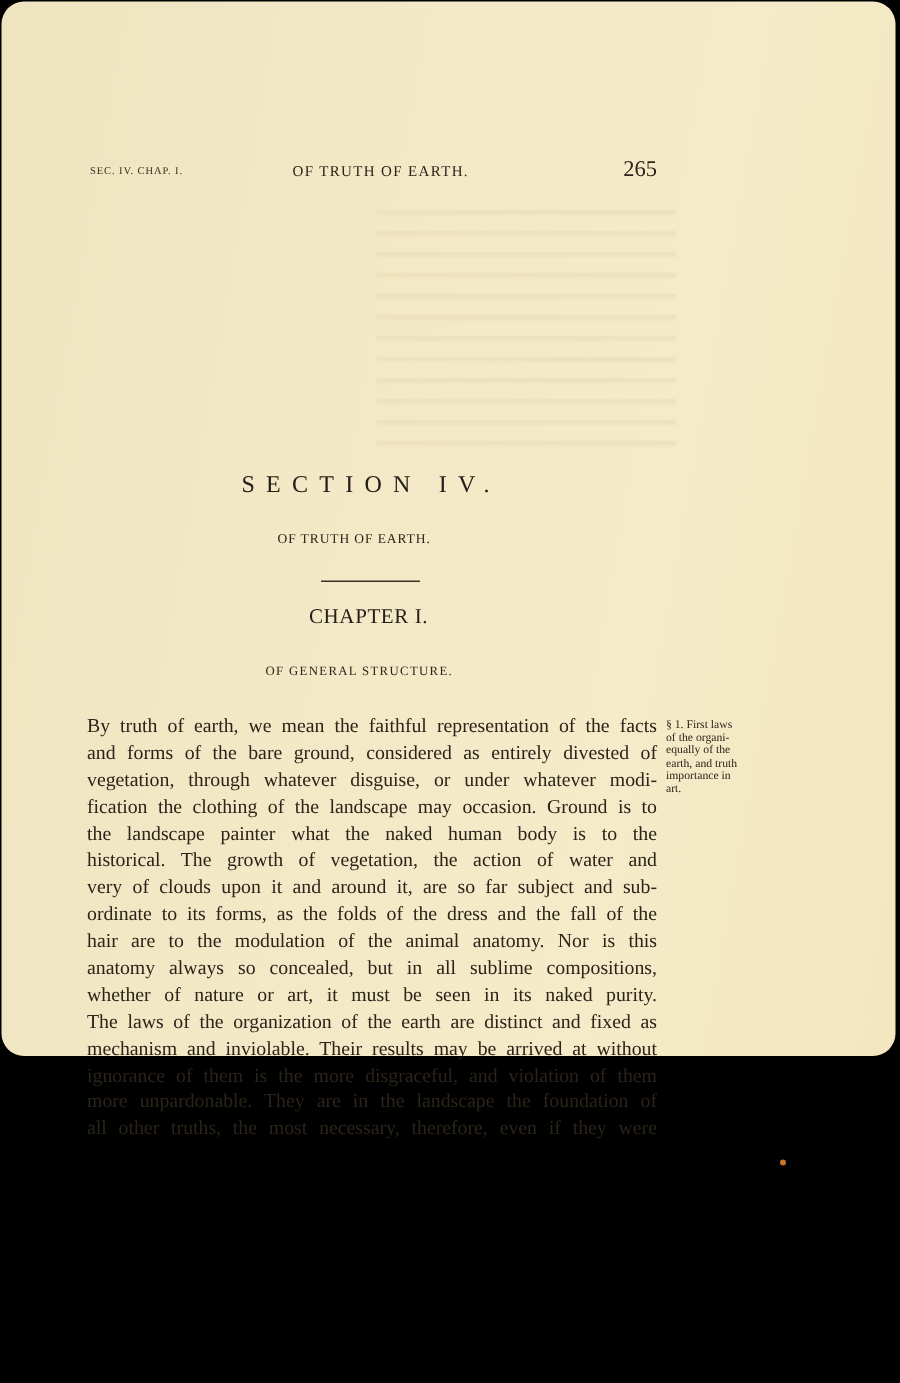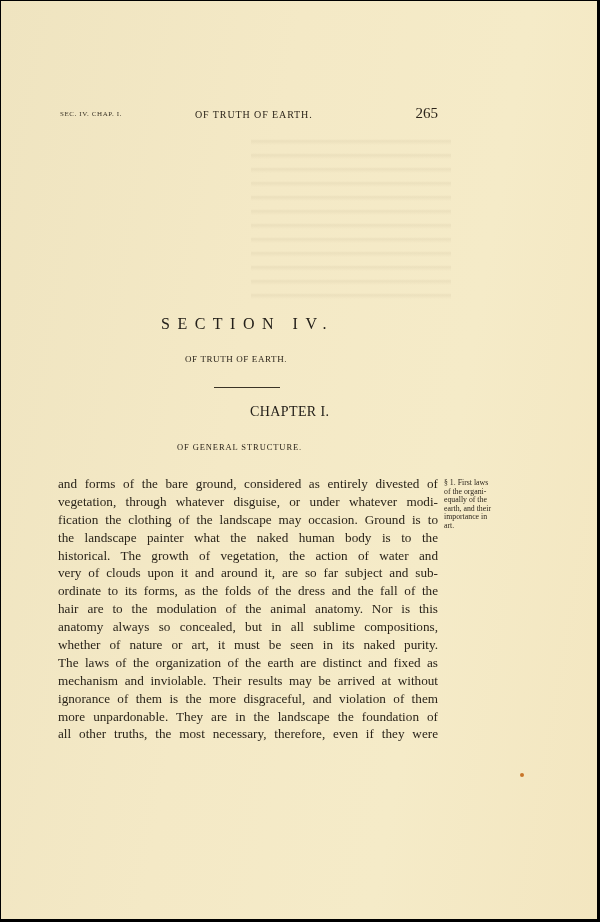--- a/index.html
+++ b/index.html
@@ -12,23 +12,24 @@
       background: #000;
       position: relative;
       overflow: hidden;
       font-family: "DejaVu Serif", "Liberation Serif", serif;
     }
     .page {
       position: absolute;
       left: 1px;
       top: 1px;
       width: 596px;
-      height: 918px;
+      height: 703px;
       background: linear-gradient(100deg, #efe4c0 0%, #f4e9c6 40%, #f5ebc8 70%, #f3e6c0 100%);
       color: #2a241a;
+      border-radius: 15px;
     }
     .bleed {
       position: absolute;
       left: 250px;
       top: 130px;
       width: 200px;
       height: 170px;
       background: repeating-linear-gradient(180deg, rgba(200,185,150,0.0) 0px, rgba(200,185,150,0.0) 8px, rgba(205,190,155,0.22) 10px, rgba(205,190,155,0.0) 14px);
       pointer-events: none;
     }
@@ -93,21 +94,20 @@
     }
     .chapter-title {
       position: absolute;
       top: 403px;
       left: 205px;
       font-family: "Liberation Serif", "DejaVu Serif", serif;
       font-size: 14px;
       letter-spacing: 0.4px;
       color: #24201a;
       white-space: nowrap;
-      margin-left: 44px;
     }
     .chapter-subtitle {
       position: absolute;
       top: 441px;
       left: 176px;
       font-family: "Liberation Serif", "DejaVu Serif", serif;
       font-size: 8.5px;
       letter-spacing: 0.9px;
       color: #2c251b;
       white-space: nowrap;
@@ -169,20 +169,21 @@
     <span class="rh-right">265</span>
   </div>
 
   <div class="section-title">SECTION IV.</div>
   <div class="section-subtitle">OF TRUTH OF EARTH.</div>
   <div class="rule"></div>
   <div class="chapter-title">CHAPTER I.</div>
   <div class="chapter-subtitle">OF GENERAL STRUCTURE.</div>
 
   <div class="body-text">
+    <span class="body-line">By truth of earth, we mean the faithful representation of the facts</span>
     <span class="body-line">and forms of the bare ground, considered as entirely divested of</span>
     <span class="body-line">vegetation, through whatever disguise, or under whatever modi-</span>
     <span class="body-line">fication the clothing of the landscape may occasion. Ground is to</span>
     <span class="body-line">the landscape painter what the naked human body is to the</span>
     <span class="body-line">historical. The growth of vegetation, the action of water and</span>
     <span class="body-line">very of clouds upon it and around it, are so far subject and sub-</span>
     <span class="body-line">ordinate to its forms, as the folds of the dress and the fall of the</span>
     <span class="body-line">hair are to the modulation of the animal anatomy. Nor is this</span>
     <span class="body-line">anatomy always so concealed, but in all sublime compositions,</span>
     <span class="body-line">whether of nature or art, it must be seen in its naked purity.</span>
@@ -190,19 +191,19 @@
     <span class="body-line">mechanism and inviolable. Their results may be arrived at without</span>
     <span class="body-line">ignorance of them is the more disgraceful, and violation of them</span>
     <span class="body-line">more unpardonable. They are in the landscape the foundation of</span>
     <span class="body-line last">all other truths, the most necessary, therefore, even if they were</span>
   </div>
 
   <div class="margin-note">
     <span>§ 1. First laws</span>
     <span>of the organi-</span>
     <span>equally of the</span>
-    <span>earth, and their</span>
+    <span>earth, and truth</span>
     <span>importance in</span>
     <span>art.</span>
   </div>
 
   <div class="speck"></div>
 </div>
 
 </body></html>

